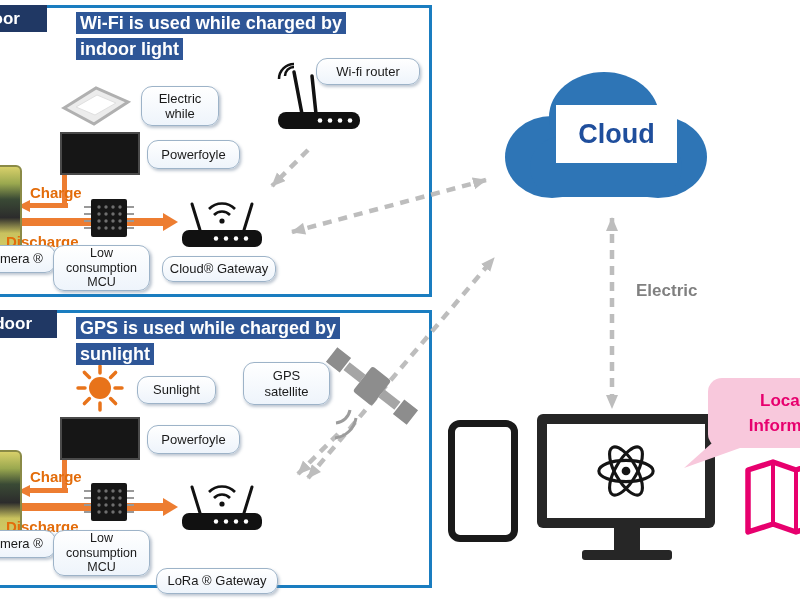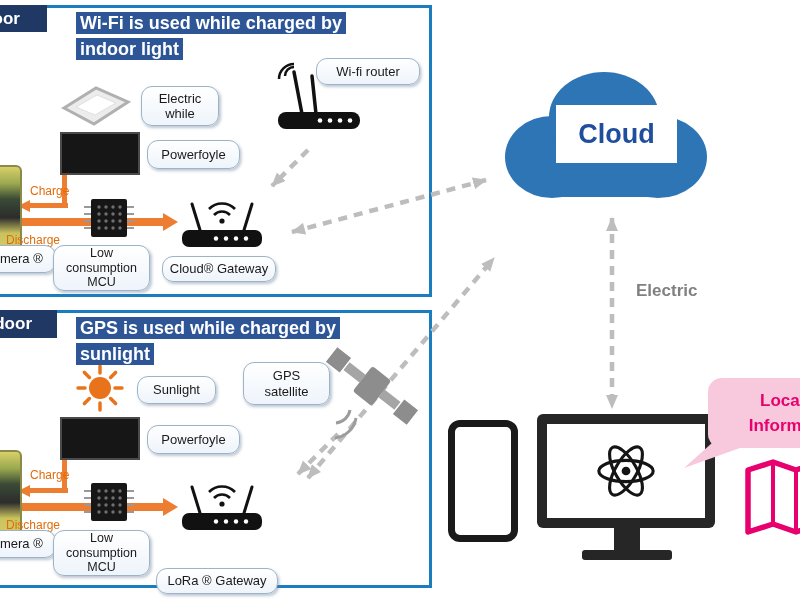--- a/index.html
+++ b/index.html
@@ -17,21 +17,21 @@
             border:1.5px solid #9db3c8; border-radius:11px;
             box-shadow:1.5px 2px 3px rgba(110,130,155,.45);
             display:flex; flex-direction:column; align-items:center; justify-content:center;
             text-align:center; font-size:13px; line-height:1.18; color:#1a1a1a; z-index:5; }
   .bubble .ln { display:block; }
 
   .blackpanel { position:absolute; background:#161616; border:2px solid #4a4a4a; z-index:3; }
   .camera { position:absolute; border:2px solid #8a8a46; border-radius:6px; z-index:3;
             background:linear-gradient(180deg,#d8d06a 0%,#9aa84f 18%,#3a4a35 35%,#2c2c2c 55%,#c9c25e 72%,#d8d06a 100%); }
 
-  .olabel { position:absolute; color:var(--orange-text,#e36c0a); font-weight:normal; font-size:12px; z-index:5; }
+  .olabel { position:absolute; color:var(--orange-text,#e36c0a); font-weight:bold; font-size:15px; z-index:5; }
   .oarrow { position:absolute; display:flex; align-items:center; z-index:2; }
   .obar  { flex:1; background:var(--orange,#ed7d31); }
   .ohead-r { width:0; height:0; border-left:15px solid var(--orange,#ed7d31); }
   .ohead-l { width:0; height:0; border-right:12px solid var(--orange,#ed7d31); }
   .oconn { position:absolute; background:var(--orange,#ed7d31); z-index:2; }
 
   .icon { position:absolute; z-index:3; }
   svg { overflow:visible; }
 
   .cloud-label { position:absolute; background:#fff; display:flex; align-items:center; justify-content:center;

